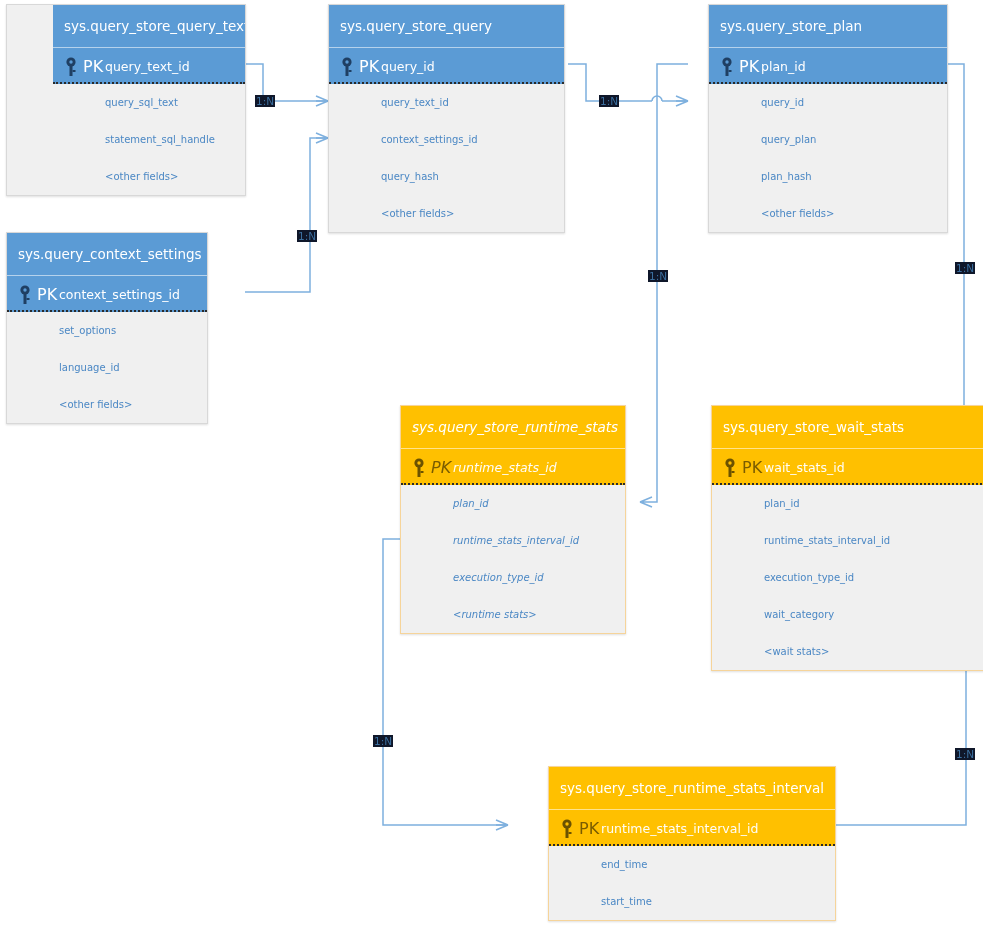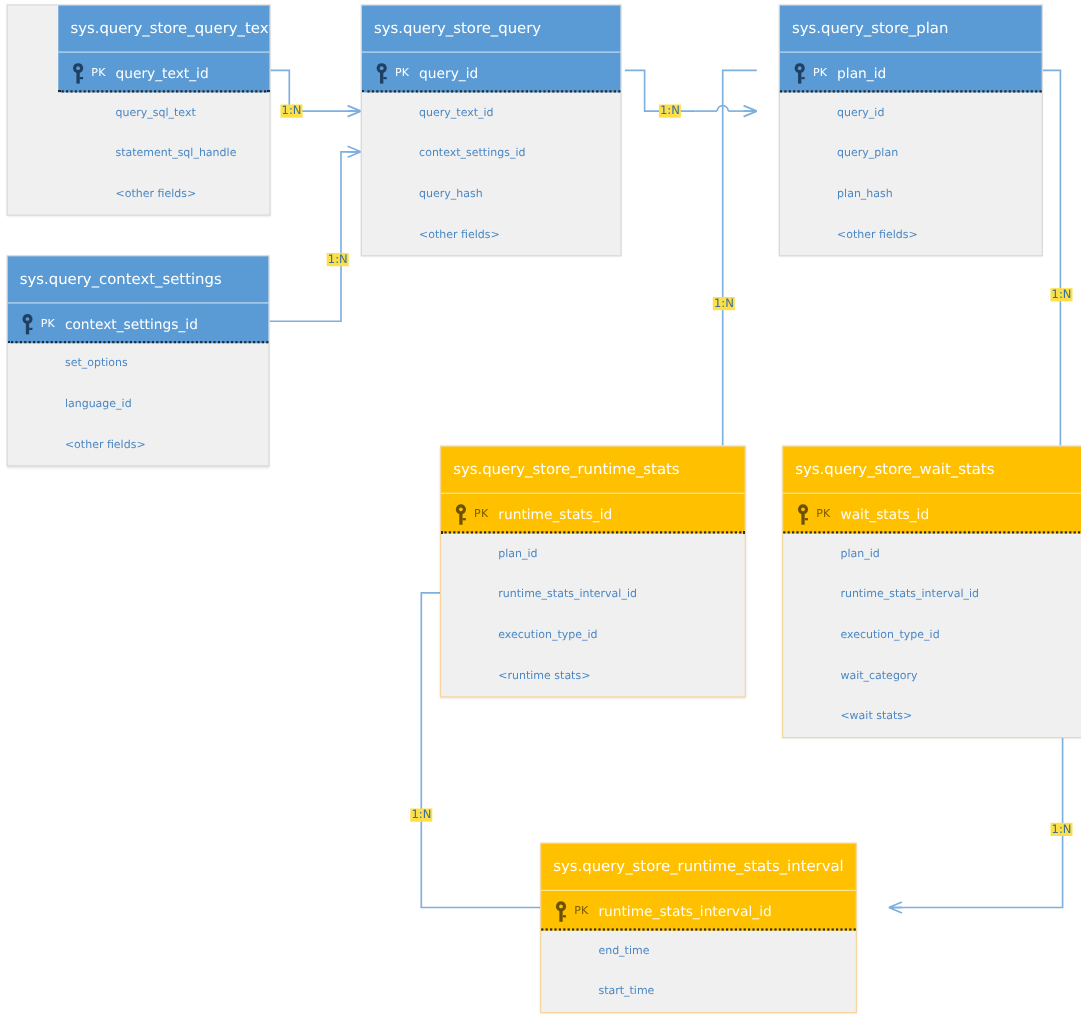--- a/index.html
+++ b/index.html
@@ -35,21 +35,21 @@
     height:37px;
     line-height:37px;
     position:relative;
     font-size:12.5px;
     color:#ffffff;
     border-bottom:2px dotted #2a2a2a;
     border-top:1px solid rgba(255,255,255,0.55);
   }
   .entity .pkrow .pklabel{
     position:absolute;left:30px;top:0;
-    font-size:10px;letter-spacing:.2px;
+    font-size:16px;letter-spacing:.2px;
   }
   .entity .pkrow .fname{
     position:absolute;left:52px;top:0;
     white-space:nowrap;
   }
   .entity .keyicon{
     position:absolute;left:12px;top:9px;width:14px;height:20px;
   }
   .entity .fields{padding:0;}
   .entity .field{
@@ -70,21 +70,21 @@
   .orange{border-color:#f6d49a;}
   .orange .title{background:#ffc000;}
   .orange .pkrow{background:#ffc000;color:#fffdf7;}
   .orange .pkrow .pklabel{color:#7a5c00;}
 
   
   .card{
     position:absolute;
     font-size:10.5px;
     color:#3b6e9e;
-    background:#fde047;
+    background:#0f172a;
     padding:0 1px;
     white-space:nowrap;
     line-height:12px;
   }
 </style>
 </head>
 <body>
 
 <div id="canvas">
 
@@ -202,40 +202,40 @@
       <span class="fname">plan_id</span>
     </div>
     <div class="fields">
       <div class="field">query_id</div>
       <div class="field">query_plan</div>
       <div class="field">plan_hash</div>
       <div class="field">&lt;other fields&gt;</div>
     </div>
   </div>
 
-  <div class="entity blue" style="left:6px;top:232px;width:239px;">
+  <div class="entity blue" style="left:6px;top:232px;width:202px;">
     <div class="title">sys.query_context_settings</div>
     <div class="pkrow">
       <svg class="keyicon" viewBox="0 0 14 20">
         <circle cx="6" cy="5" r="4.6" fill="#1f3f63"></circle>
           <circle cx="6" cy="5" r="1.7" fill="#5b9bd5"></circle>
         <rect x="4.5" y="8" width="3" height="11" fill="#1f3f63"></rect>
           <rect x="7.5" y="13" width="3" height="2" fill="#1f3f63"></rect>
       </svg>
       <span class="pklabel">PK</span>
       <span class="fname">context_settings_id</span>
     </div>
     <div class="fields">
       <div class="field">set_options</div>
       <div class="field">language_id</div>
       <div class="field">&lt;other fields&gt;</div>
     </div>
   </div>
 
-  <div class="entity orange" style="left:400px;top:405px;width:278px;">
+  <div class="entity orange" style="left:400px;top:405px;width:226px;font-style:italic;">
     <div class="title">sys.query_store_runtime_stats</div>
     <div class="pkrow">
       <svg class="keyicon" viewBox="0 0 14 20">
         <circle cx="6" cy="5" r="4.6" fill="#6b5200"></circle>
           <circle cx="6" cy="5" r="1.7" fill="#ffc000"></circle>
         <rect x="4.5" y="8" width="3" height="11" fill="#6b5200"></rect>
           <rect x="7.5" y="13" width="3" height="2" fill="#6b5200"></rect>
       </svg>
       <span class="pklabel">PK</span>
       <span class="fname">runtime_stats_id</span>
@@ -262,21 +262,21 @@
     </div>
     <div class="fields">
       <div class="field">plan_id</div>
       <div class="field">runtime_stats_interval_id</div>
       <div class="field">execution_type_id</div>
       <div class="field">wait_category</div>
       <div class="field">&lt;wait stats&gt;</div>
     </div>
   </div>
 
-  <div class="entity orange" style="left:491px;top:766px;width:288px;">
+  <div class="entity orange" style="left:548px;top:766px;width:288px;">
     <div class="title">sys.query_store_runtime_stats_interval</div>
     <div class="pkrow">
       <svg class="keyicon" viewBox="0 0 14 20">
         <circle cx="6" cy="5" r="4.6" fill="#6b5200"></circle>
           <circle cx="6" cy="5" r="1.7" fill="#ffc000"></circle>
         <rect x="4.5" y="8" width="3" height="11" fill="#6b5200"></rect>
           <rect x="7.5" y="13" width="3" height="2" fill="#6b5200"></rect>
       </svg>
       <span class="pklabel">PK</span>
       <span class="fname">runtime_stats_interval_id</span>

